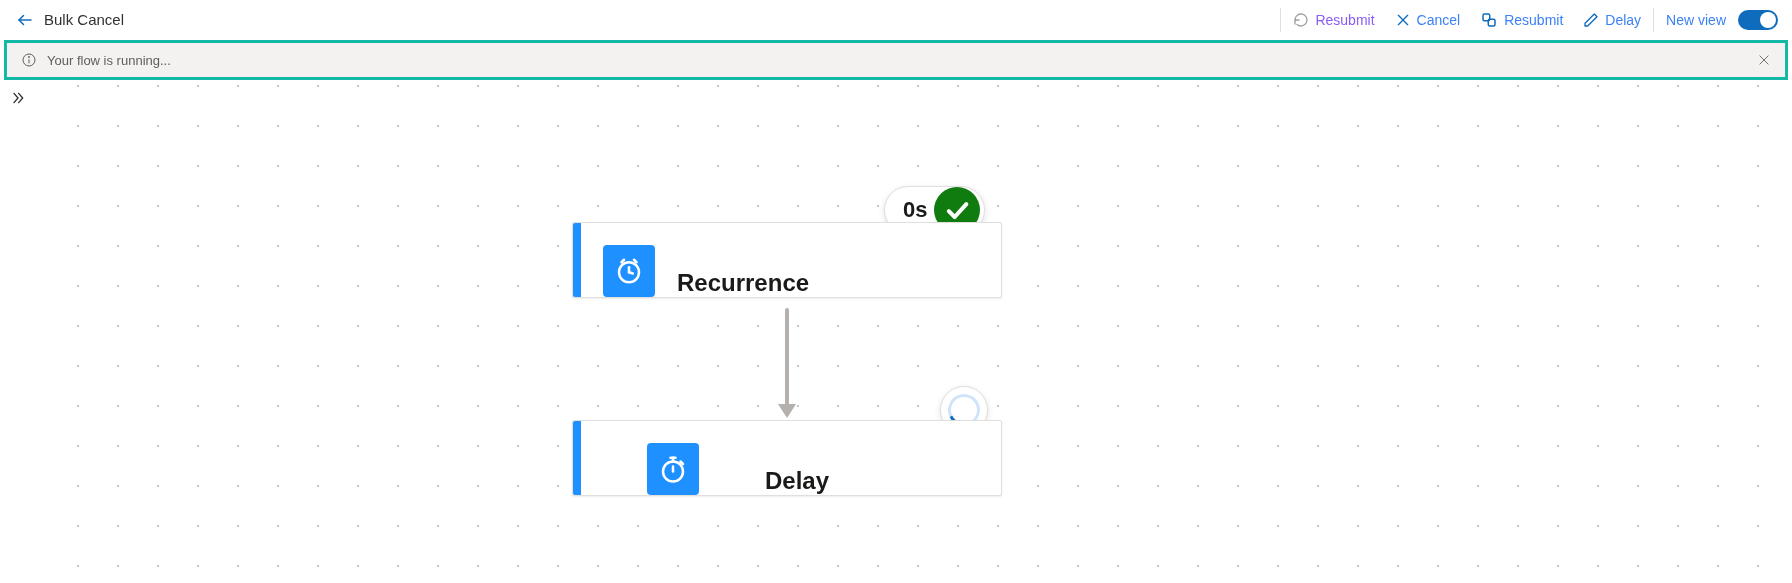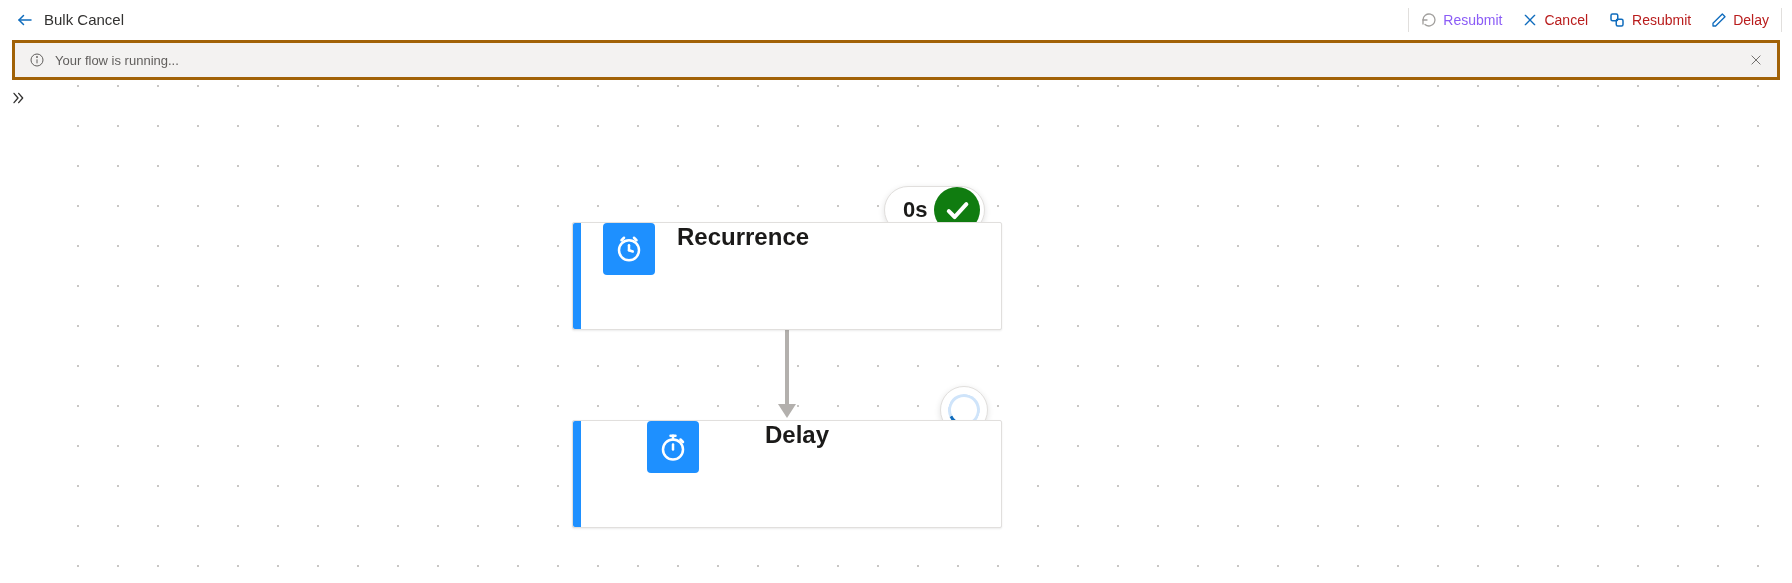--- a/index.html
+++ b/index.html
@@ -7,33 +7,33 @@
   body { width:1792px; height:583px; overflow:hidden; position:relative; }
 
   
   .top-bar {
     height:40px; width:100%; display:flex; align-items:center; padding:0 8px;
     font-size:14px; border-bottom:1px solid transparent;
   }
   .top-bar .back { color:#0f6cbd; margin:0 10px 0 8px; cursor:pointer; display:flex; align-items:center;}
   .top-bar .title { color:#323130; font-size:15px; }
   .top-bar .spacer { flex:1; }
-  .cmd { display:flex; align-items:center; gap:6px; padding:0 10px; height:40px; cursor:pointer; color:#b91c1c; }
+  .cmd { display:flex; align-items:center; gap:6px; padding:0 10px; height:40px; cursor:pointer; color:#3b82f6; }
   .cmd .ic { display:inline-flex; align-items:center; }
   .cmd.disabled { color:#8b5cf6; cursor:default; }
   .cmd.disabled svg { stroke:#a19f9d; fill:none; }
   .cmd.accent .ic svg * { stroke:#0f6cbd; }
   .cmd.accent .ic svg { color:#0f6cbd; }
   .divider-v { width:1px; height:24px; background:#e1dfdd; margin:0 2px; }
 
   .toggle { position:relative; width:40px; height:20px; background:#0f6cbd; border-radius:10px; margin-left:6px; cursor:pointer; }
   .toggle .knob { position:absolute; right:2px; top:2px; width:16px; height:16px; background:#fff; border-radius:50%; }
 
   
-  .highlight-box { border:3px solid #a16207; margin:0 12px; }
+  .highlight-box { border:3px solid #14b8a6; margin:0 4px; }
   .notif-bar {
     height:34px; width:100%; background:#f3f2f1; display:flex; align-items:center;
     padding:0 14px; font-size:13px; color:#605e5c;
   }
   .notif-bar .info-ic { margin-right:10px; display:flex; }
   .notif-bar .msg { flex:1; }
   .notif-bar .close { cursor:pointer; display:flex; }
 
   
   .canvas-wrap { position:relative; height:calc(583px - 40px - 40px); width:100%; }
@@ -51,23 +51,23 @@
     position:absolute; left:736px; top:228px; width:6px; height:110px;
     display:flex; flex-direction:column; align-items:center;
   }
   .conn-line .shaft { width:4px; flex:1; background:#b3b0ad; border-radius:2px; }
   .conn-line .arrow {
     width:0; height:0; border-left:9px solid transparent; border-right:9px solid transparent;
     border-top:14px solid #b3b0ad; margin-top:-2px;
   }
 
   .card {
-    position:absolute; width:430px; height:108px; background:#fff; border:1px solid #e1dfdd;
+    position:absolute; width:430px; height:76px; background:#fff; border:1px solid #e1dfdd;
     border-radius:2px; box-shadow:0 1px 2px rgba(0,0,0,0.08);
-    display:flex; align-items:flex-start; padding:0 18px 0 0;
+    display:flex; align-items:flex-end; padding:0 18px 0 0;
   }
   .card .accent { width:8px; height:100%; background:#1e90ff; border-radius:2px 0 0 2px; }
   .card .icon-box {
     width:52px; height:52px; background:#1e90ff; border-radius:4px; margin:0 22px;
     display:flex; align-items:center; justify-content:center;
   }
   .card .label { font-size:24px; font-weight:600; color:#1b1a19; }
 
   .card-recurrence { left:524px; top:142px; }
   .card-delay      { left:524px; top:340px;gap:44px; }
@@ -147,20 +147,26 @@
     <span class="ic">
       <svg width="16" height="16" viewBox="0 0 24 24" fill="none" stroke="#0f6cbd" stroke-width="2" stroke-linecap="round" stroke-linejoin="round">
           <path d="M17 3l4 4L7 21H3v-4L17 3z"></path>
         </svg>
     </span>
     <span>Delay</span>
   </div>
 
   <div class="divider-v"></div>
 
+  <div class="cmd" style="padding-right:6px;">
+    <span>New view</span>
+    <div class="toggle">
+      <div class="knob"></div>
+    </div>
+  </div>
 </div>
 
 <div class="highlight-box">
   <div class="notif-bar">
     <span class="info-ic">
       <svg width="16" height="16" viewBox="0 0 24 24" fill="none" stroke="#605e5c" stroke-width="1.5">
           <circle cx="12" cy="12" r="9"></circle>
           <line x1="12" y1="11" x2="12" y2="17"></line>
           <circle cx="12" cy="7.5" r="0.8" fill="#605e5c"></circle>
         </svg>

